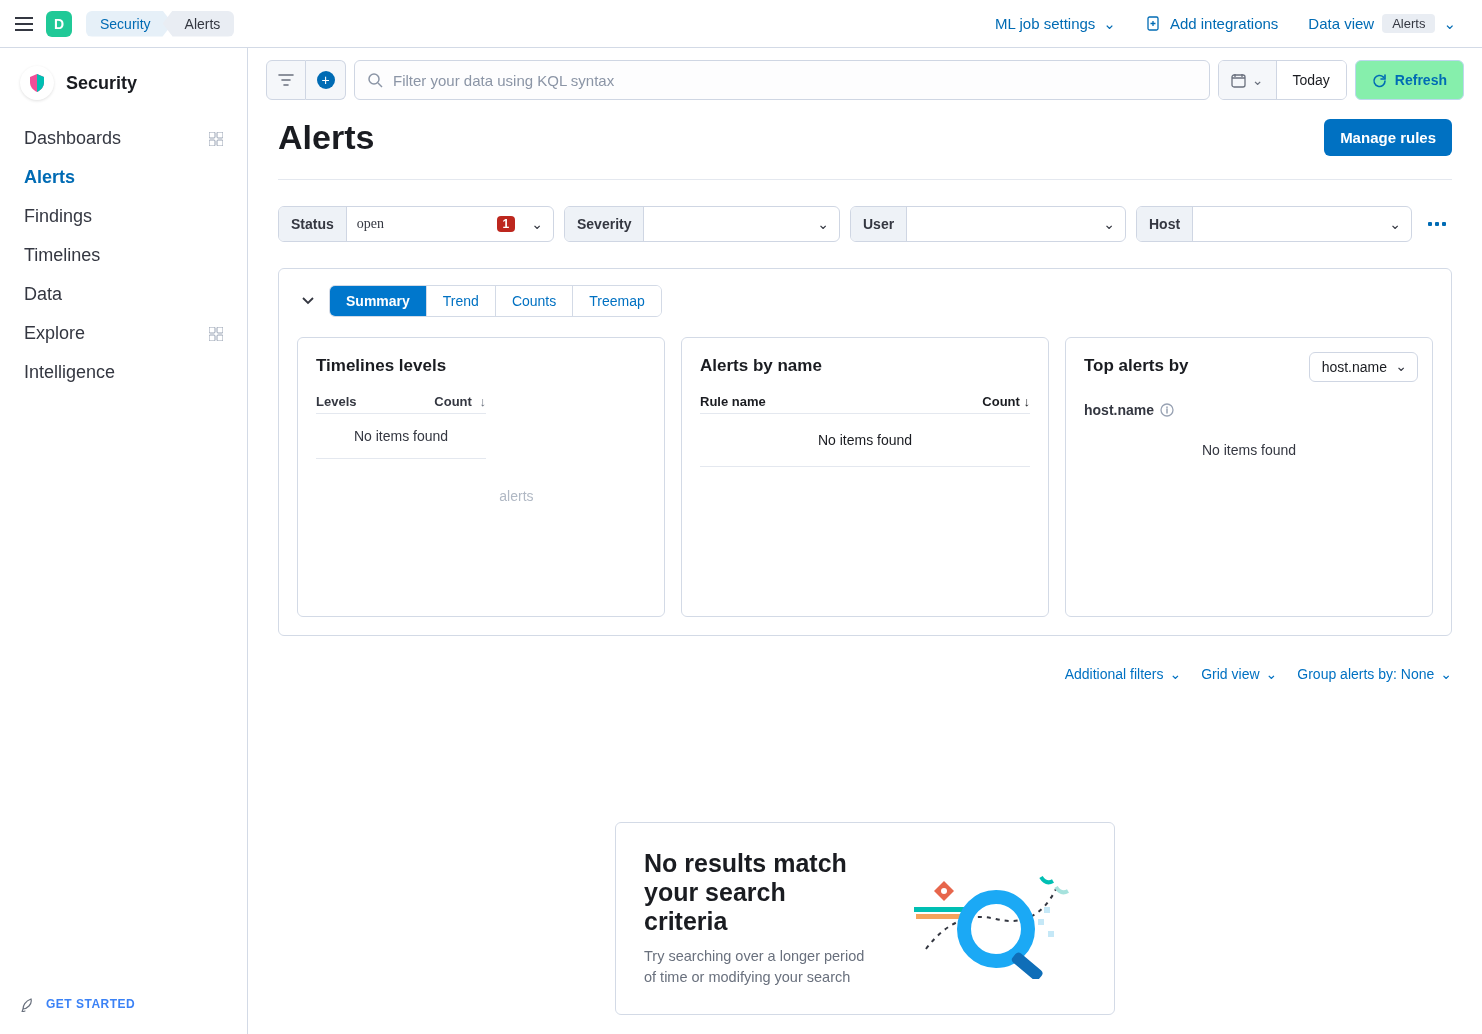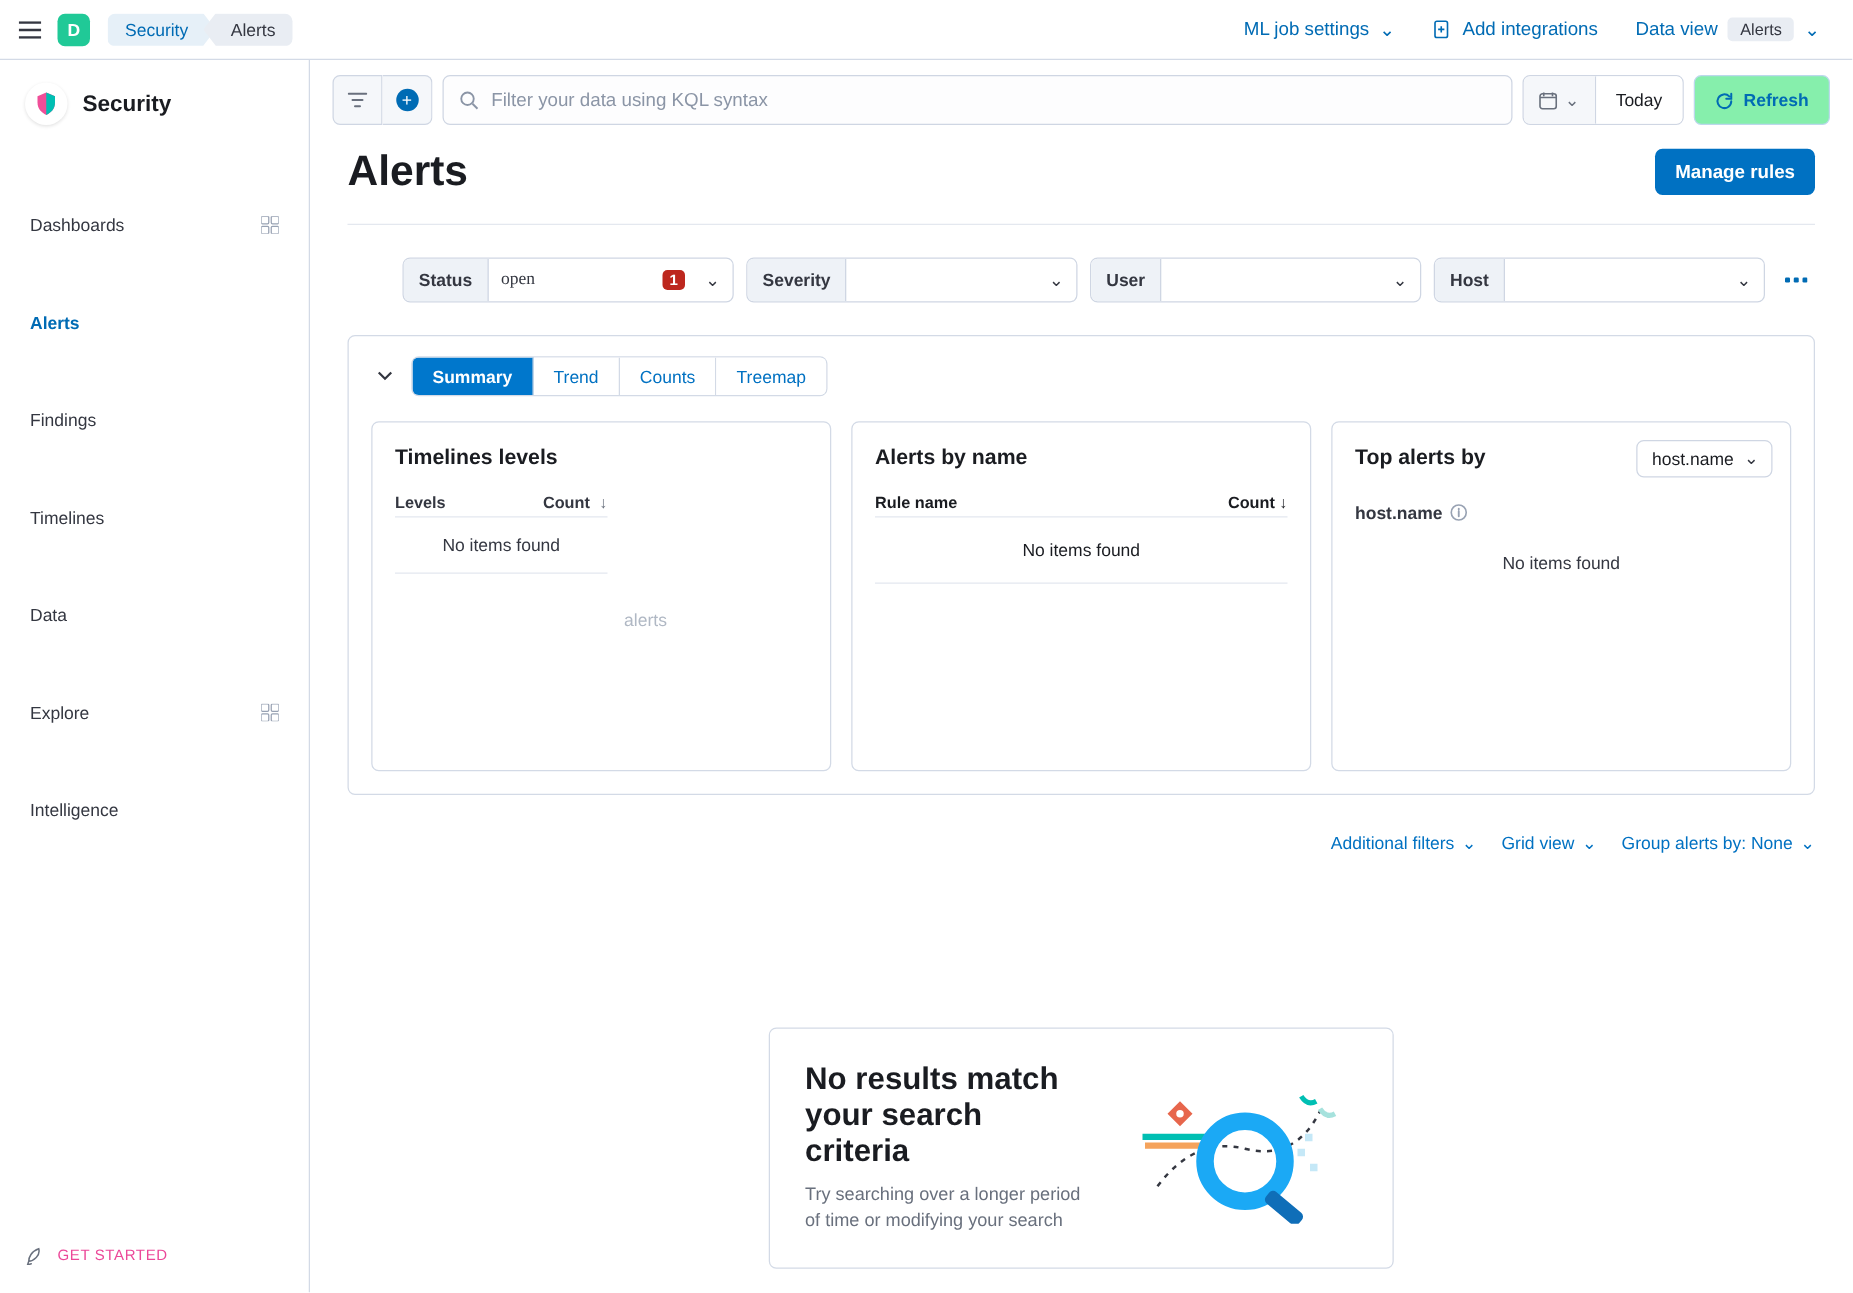--- a/index.html
+++ b/index.html
@@ -59,27 +59,27 @@
   .side-title-row { display:flex; align-items:center; gap:12px; margin-bottom: 20px; padding-left: 6px;}
   .side-logo {
     width: 34px; height:34px; border-radius: 50%; background:#fff;
     box-shadow: 0 1px 3px rgba(0,0,0,0.12);
     display:flex; align-items:center; justify-content:center;
   }
   .side-title { font-size: 18px; font-weight: 700; }
   .nav { display:flex; flex-direction:column; gap: 2px; }
   .nav-item {
     display:flex; align-items:center; justify-content:space-between;
-    padding: 8px 10px; border-radius:6px; cursor:pointer; font-size: 14px; color:#343741;margin-top:44px;
+    padding: 8px 10px; border-radius:6px; cursor:pointer; font-size: 18px; color:#343741;
   }
   .nav-item.active { color:#006bb4; font-weight: 700; }
   .grid-icon { color:#98a2b3; }
   .side-spacer { flex:1; }
   .get-started {
-    display:flex; align-items:center; gap:10px; color:#ec4899; font-weight:400; letter-spacing:.5px;
+    display:flex; align-items:center; gap:10px; color:#3b82f6; font-weight:700; letter-spacing:.5px;
     font-size: 12px; padding: 10px 6px;
   }
 
   
   .main { flex:1; overflow:auto; }
   .filterbar {
     display:flex; align-items:center; gap: 8px; padding: 12px 18px 10px 18px;
   }
   .fbtn {
     height: 40px; border:1px solid #cfd6e3; border-radius:6px; background:#f5f7fa;
@@ -121,21 +121,21 @@
   }
   .filter-pill .label {
     background:#eef2f7; color:#343741; font-weight:600; padding: 0 12px; height:100%; display:flex; align-items:center; border-right:1px solid #cfd6e3;
   }
   .filter-pill .value { padding: 0 10px; color:#343741; flex:1;font-family:Liberation Serif, serif; }
   .filter-pill .badge {
     background:#bd271e; color:#fff; border-radius:4px; font-size:12px; font-weight:700;
     padding: 1px 6px; margin-right: 6px;
   }
   .filter-pill .chev { padding: 0 10px; color:#343741; }
-  .fp-status { width: 280px; margin-left: 44px; }
+  .fp-status { width: 280px; }
   .fp-severity { width: 280px; }
   .fp-user { width: 280px; }
   .fp-host { width: 280px; }
   .filters-more { color:#006bb4; padding: 6px; cursor:pointer; }
 
   .overview-card {
     border:1px solid #d3dae6; border-radius:6px; margin-top: 26px; padding: 16px 18px 18px 18px;
   }
   .tabs-row { display:flex; align-items:center; gap: 4px; }
   .collapse-chev { padding: 6px 10px 6px 4px; color:#343741; cursor:pointer;}

